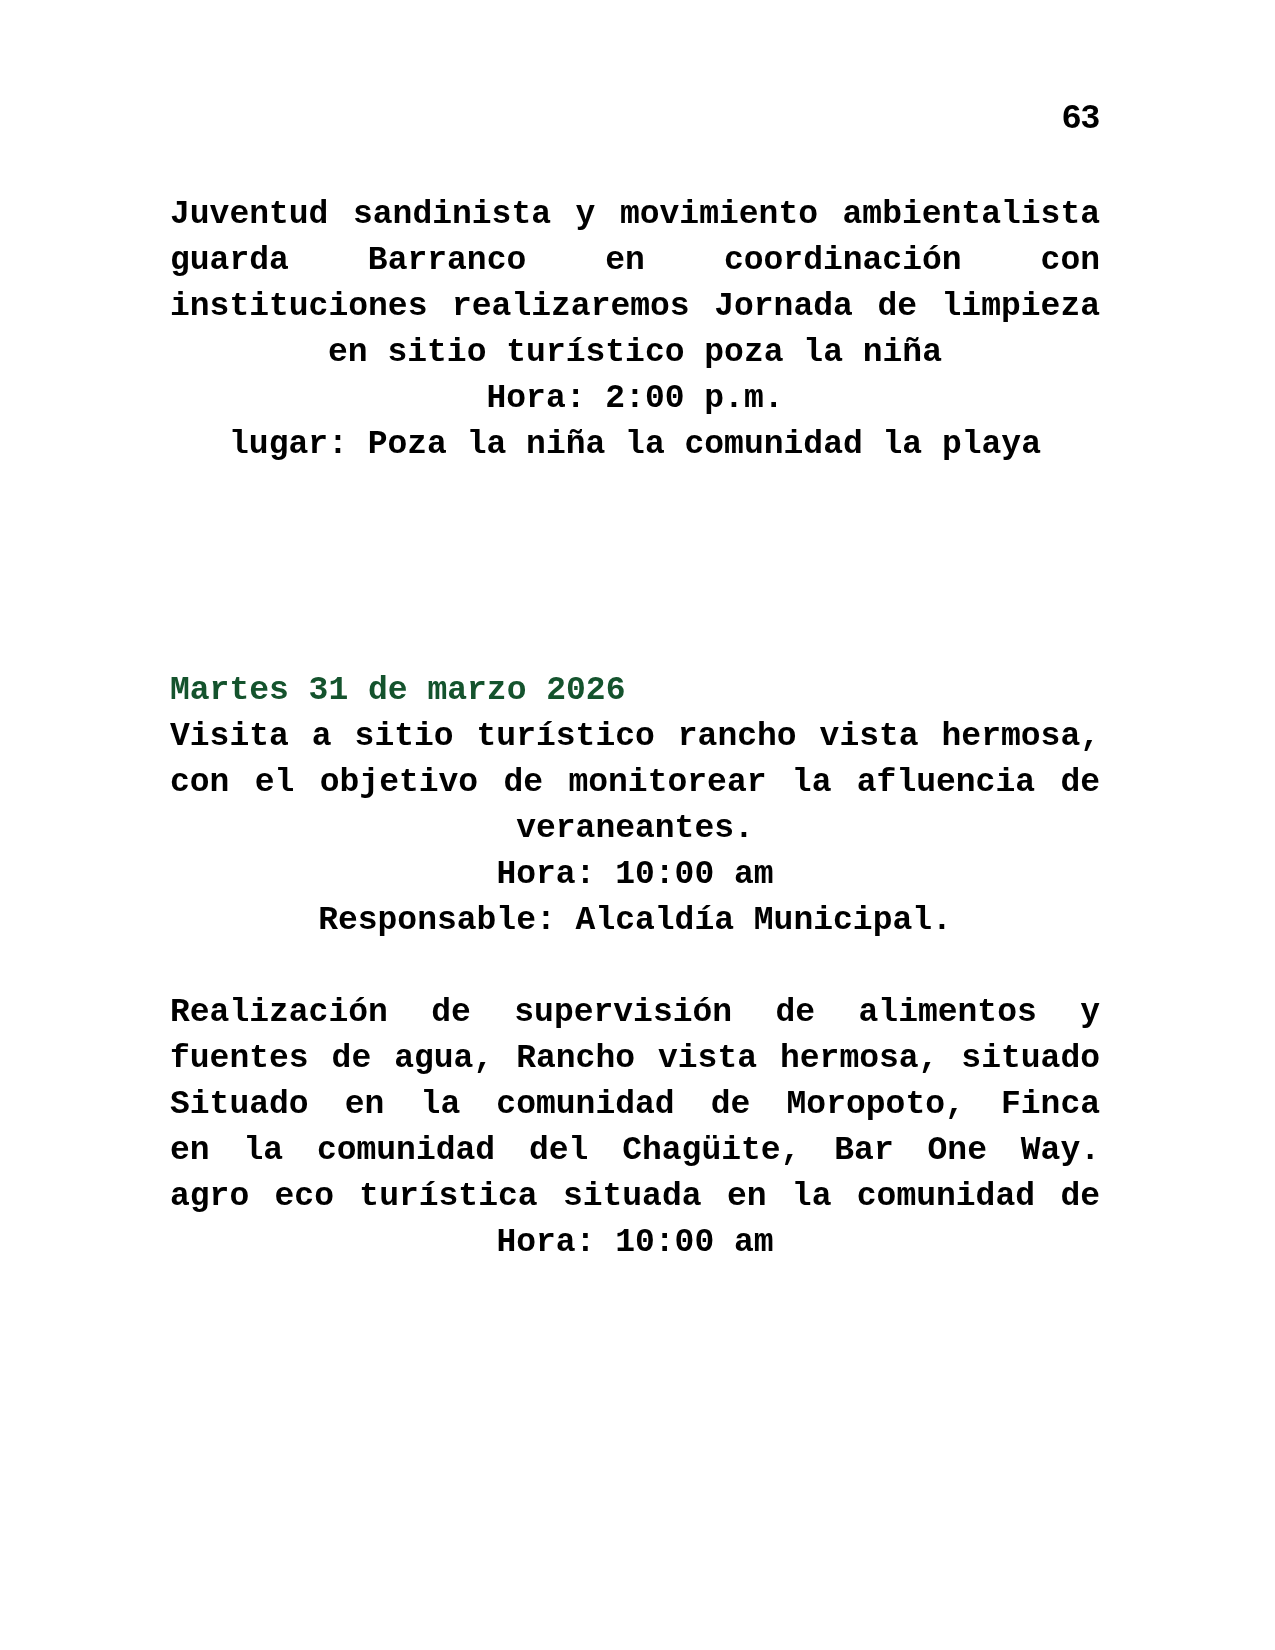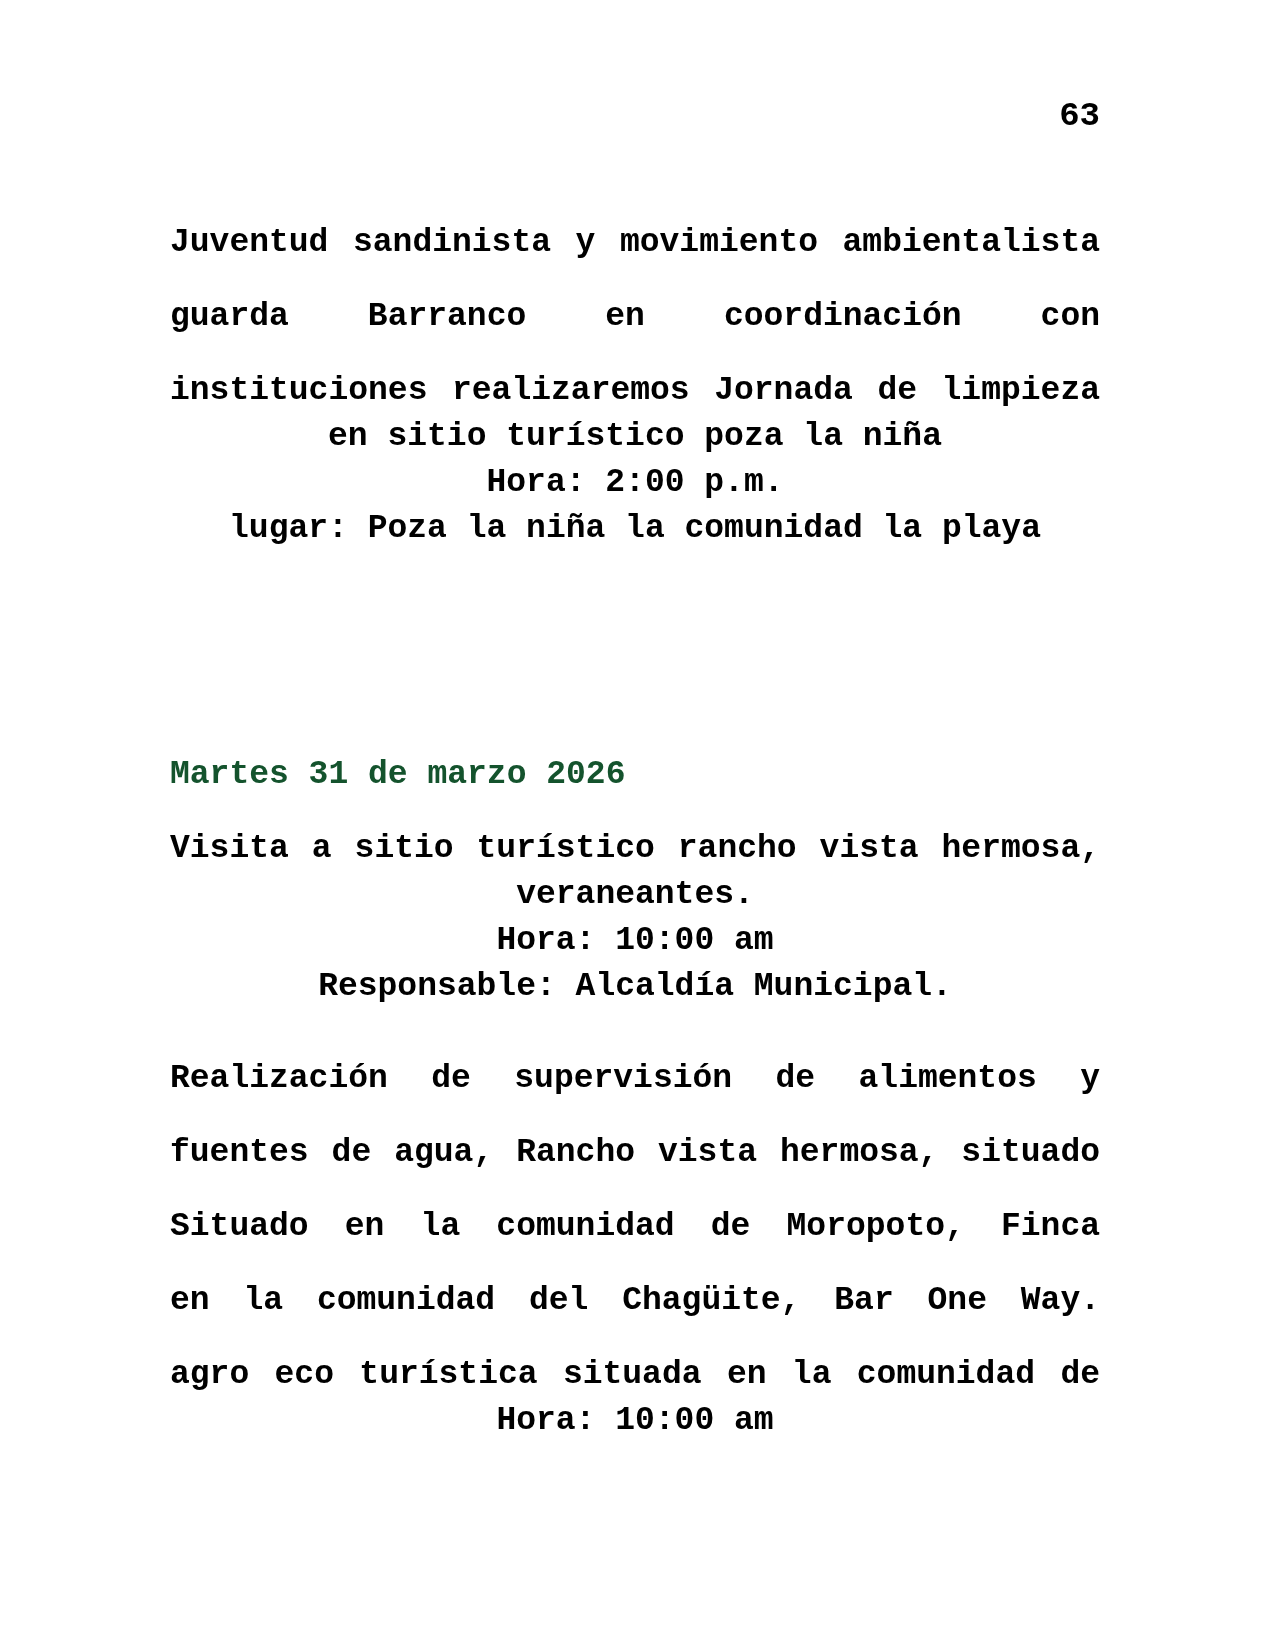--- a/index.html
+++ b/index.html
@@ -14,21 +14,21 @@
     background: #ffffff;
     overflow: hidden;
     font-family: "Liberation Mono", "DejaVu Sans Mono", monospace;
     font-weight: bold;
     color: #000000;
   }
   .pagenum {
     position: absolute;
     top: 96px;
     right: 175px;
-    font-family: Liberation Mono, monospace;
+    font-family: Liberation Sans, sans-serif;
     font-weight: bold;
     font-size: 34px;
     line-height: 40px;
     color: #000000;
   }
   .content {
     position: absolute;
     left: 170px;
     top: 192px;
     width: 930px;
@@ -37,21 +37,20 @@
   }
   .line {
     min-height: 46px;
     text-align: center;
     white-space: nowrap;
   }
   .line.j {
     white-space: normal;
     text-align: justify;
     text-align-last: justify;
-    margin-top: 28px;
   }
   .spacer-large {
     height: 200px;
   }
   .heading {
     font-size: 33px;
     line-height: 46px;
   }
   .block-supervision {
     margin-top: 46px;
@@ -74,20 +73,21 @@
         <div class="line">Hora: 2:00 p.m.</div>
         <div class="line">lugar: Poza la niña la comunidad la playa</div>
       </div>
 
     <div class="spacer-large"></div>
 
     <div class="heading" style="color: #14532d;">Martes 31 de marzo 2026</div>
 
     <div class="block">
         <div class="line j">Visita a sitio turístico rancho vista hermosa,</div>
+        <div class="line j">con el objetivo de monitorear la afluencia de</div>
         <div class="line">veraneantes.</div>
         <div class="line">Hora: 10:00 am</div>
         <div class="line">Responsable: Alcaldía Municipal.</div>
       </div>
 
     <div class="block block-supervision">
         <div class="line j">Realización de supervisión de alimentos y</div>
         <div class="line j">fuentes de agua, Rancho vista hermosa, situado</div>
         <div class="line j">Situado en la comunidad de Moropoto, Finca</div>
         <div class="line j">en la comunidad del Chagüite, Bar One Way.</div>

